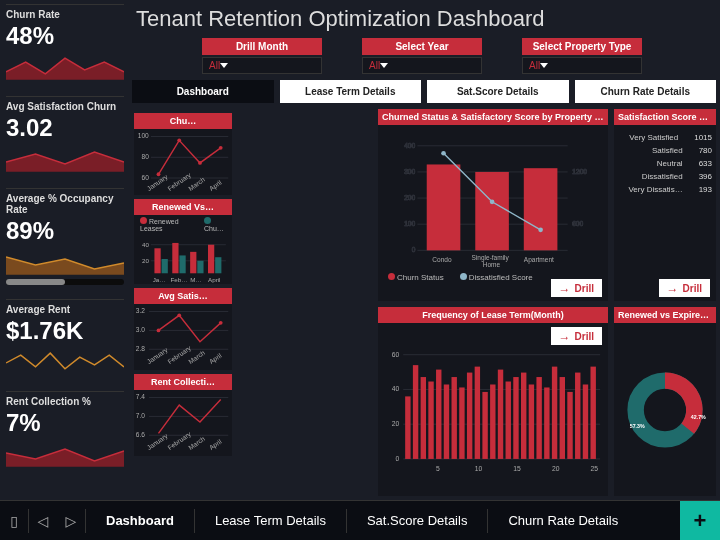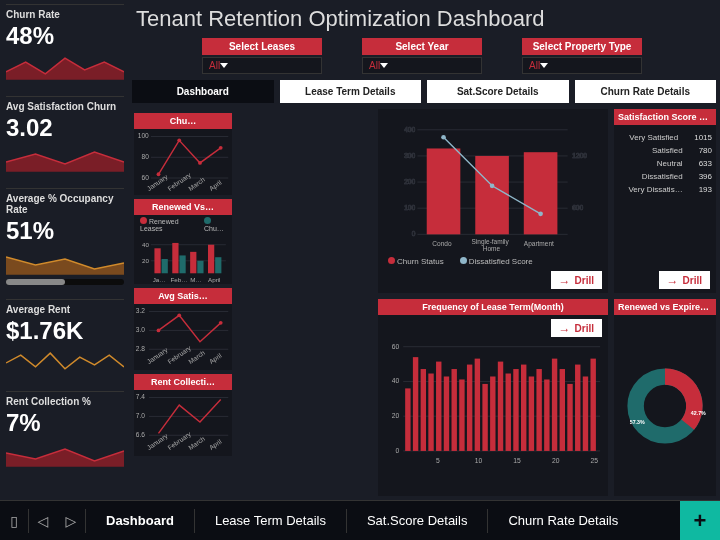--- a/index.html
+++ b/index.html
@@ -87,21 +87,21 @@
     <div class="kpi">
       <div class="kpi-title">Avg Satisfaction Churn</div>
       <div class="kpi-val">3.02</div>
       <svg class="spark" viewBox="0 0 120 28">
         <polygon points="0,28 0,18 30,10 60,20 90,8 120,18 120,28" fill="#7a1e27"></polygon>
         <polyline points="0,18 30,10 60,20 90,8 120,18" stroke="#c62d3b" fill="none" stroke-width="1.5"></polyline>
       </svg>
     </div>
     <div class="kpi">
       <div class="kpi-title">Average % Occupancy Rate</div>
-      <div class="kpi-val">51%</div>
+      <div class="kpi-val">89%</div>
       <svg class="spark" viewBox="0 0 120 28">
         <polygon points="0,28 0,10 30,18 60,12 90,22 120,16 120,28" fill="#7a4a1e"></polygon>
         <polyline points="0,10 30,18 60,12 90,22 120,16" stroke="#d08a2b" fill="none" stroke-width="1.5"></polyline>
       </svg>
       <div class="scrollbar"></div>
     </div>
     <div class="kpi">
       <div class="kpi-title">Average Rent</div>
       <div class="kpi-val">$1.76K</div>
       <svg class="spark" viewBox="0 0 120 28">
@@ -115,21 +115,21 @@
         <polygon points="0,28 0,14 30,20 60,10 90,22 120,12 120,28" fill="#7a1e27"></polygon>
         <polyline points="0,14 30,20 60,10 90,22 120,12" stroke="#c62d3b" fill="none" stroke-width="1.5"></polyline>
       </svg>
     </div>
   </div>
 
   <div class="main">
     <div class="title">Tenant Retention Optimization Dashboard</div>
     <div class="filters">
       <div class="filter">
-        <div class="filter-head">Select Leases</div>
+        <div class="filter-head">Drill Month</div>
         <div class="filter-sel">
           <span>All</span>
           <span class="chev"></span>
         </div>
       </div>
       <div class="filter">
         <div class="filter-head">Select Year</div>
         <div class="filter-sel">
           <span>All</span>
           <span class="chev"></span>
@@ -147,20 +147,21 @@
     <div class="tabs">
       <div class="tab active">Dashboard</div>
       <div class="tab">Lease Term Details</div>
       <div class="tab">Sat.Score Details</div>
       <div class="tab">Churn Rate Details</div>
     </div>
 
     <div class="grid">
 
       <div class="card">
+        <div class="card-h">Churned Status &amp; Satisfactory Score by Property T…</div>
         <div class="card-b">
           <svg viewBox="0 0 230 150" width="100%" height="140">
             <g class="grid-line">
               <text x="20" y="20" class="axis-lbl">400</text>
                 <line x1="34" y1="18" x2="195" y2="18"></line>
               <text x="20" y="48" class="axis-lbl">300</text>
                 <line x1="34" y1="46" x2="195" y2="46"></line>
               <text x="20" y="76" class="axis-lbl">200</text>
                 <line x1="34" y1="74" x2="195" y2="74"></line>
               <text x="20" y="104" class="axis-lbl">100</text>

